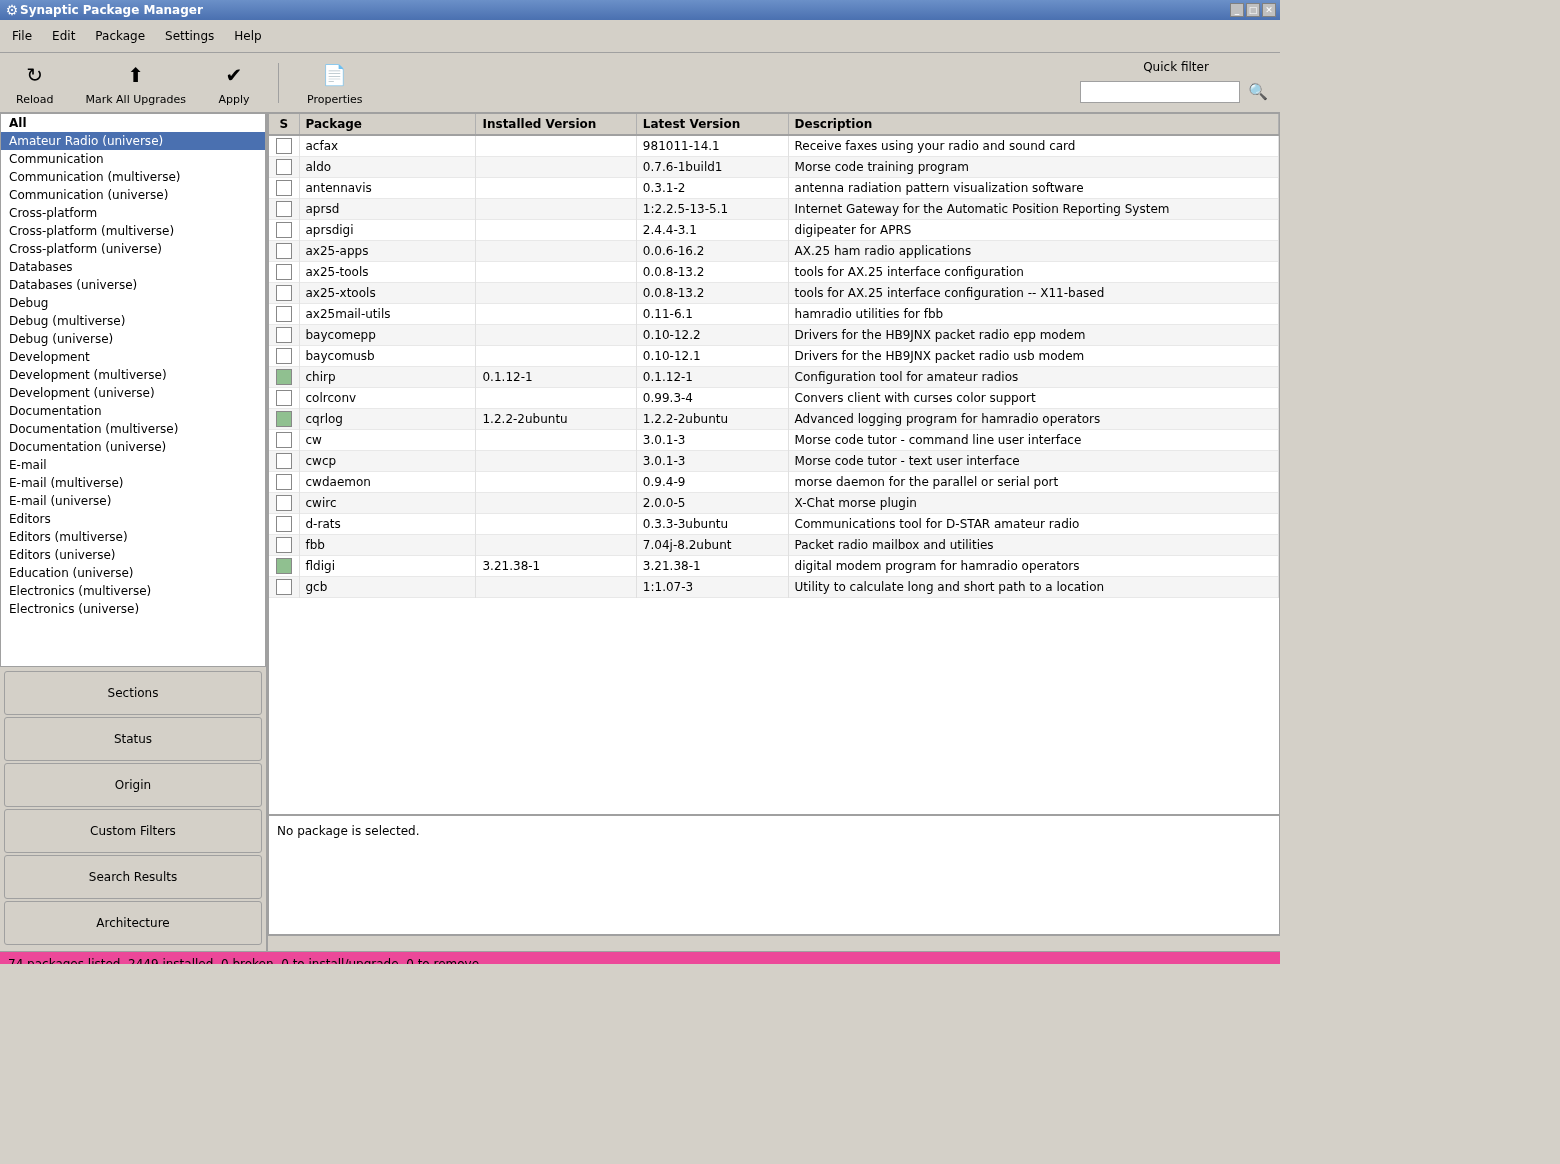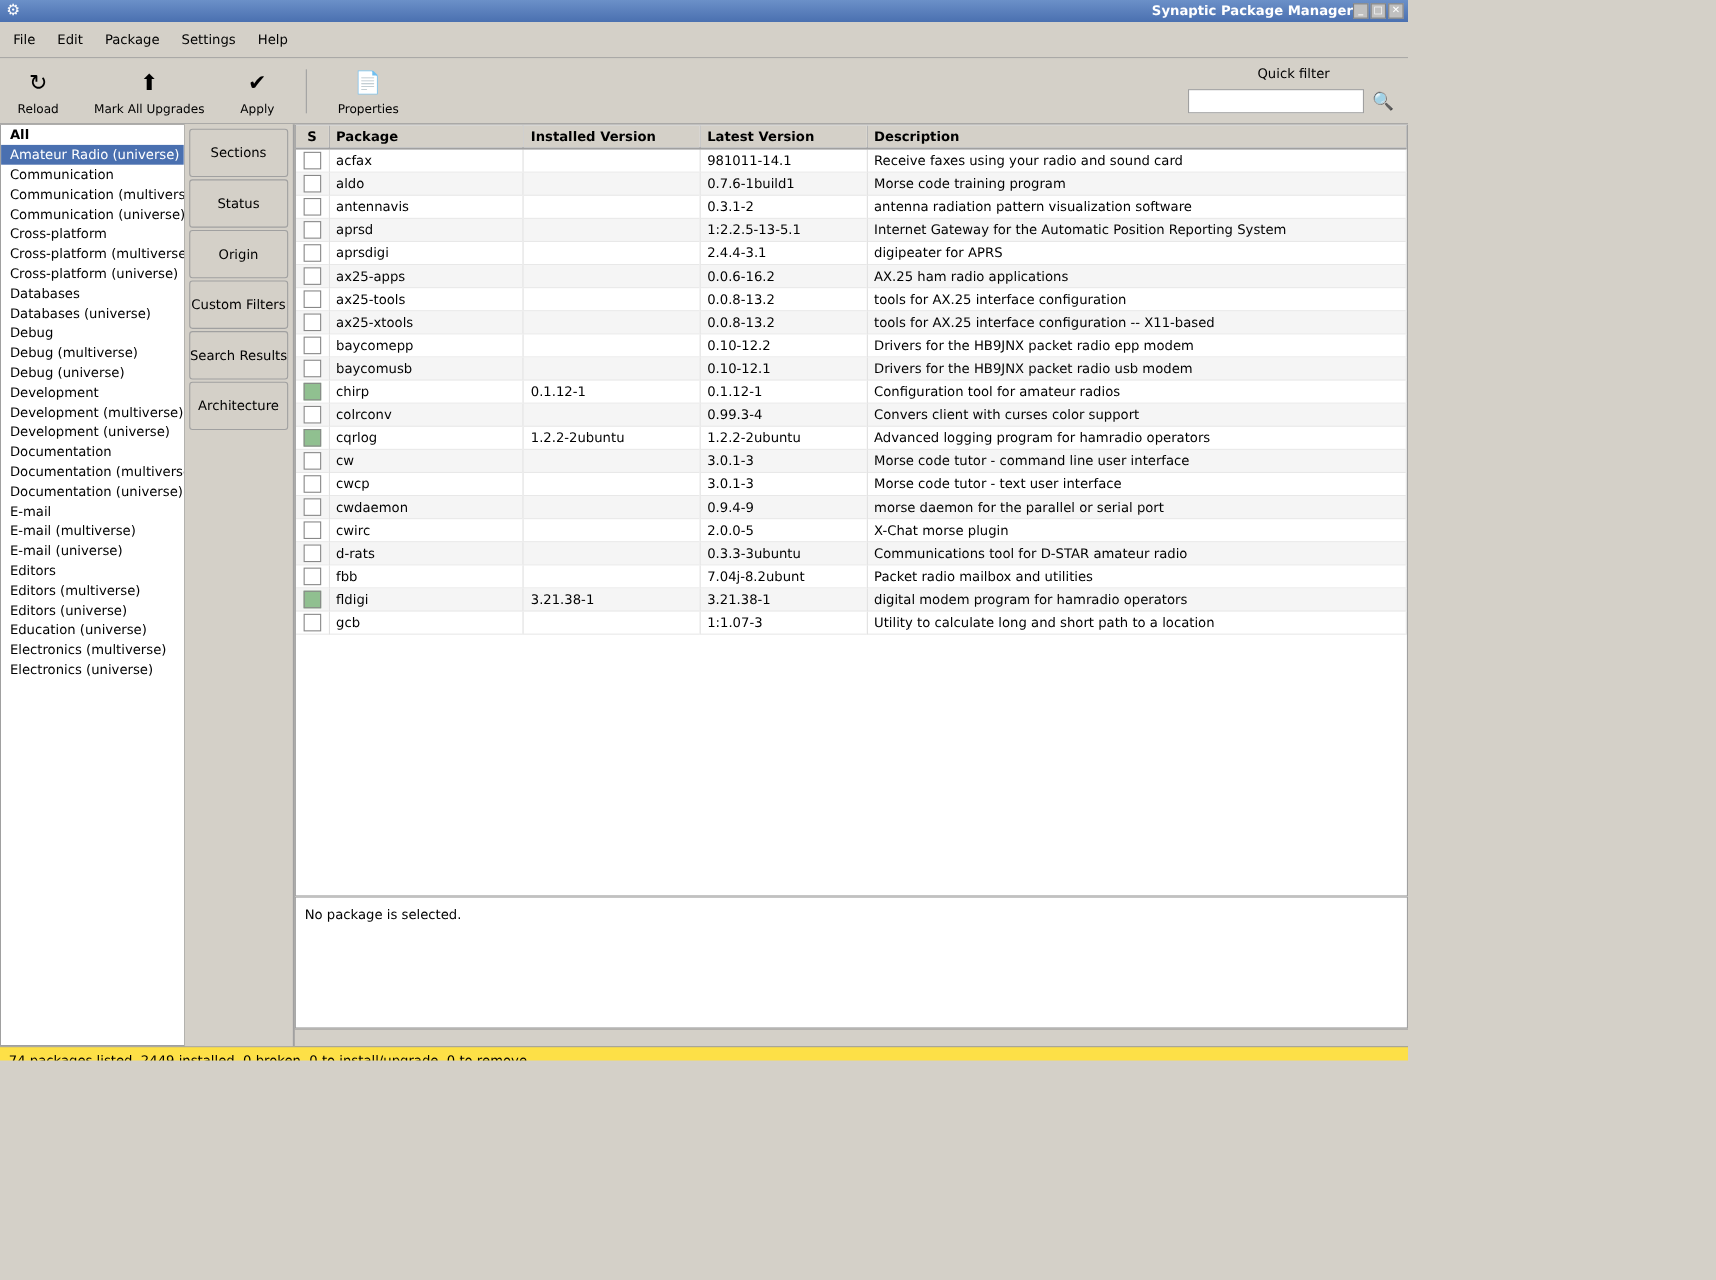--- a/index.html
+++ b/index.html
@@ -19,21 +19,21 @@
       text-align: center;
       font-size: 12px;
       font-weight: bold;
       padding: 2px 0;
       display: flex;
       align-items: center;
       justify-content: space-between;
       height: 20px;
       padding: 0 4px;
     }
-    #titlebar .title-text { flex: 1; text-align: right; }
+    #titlebar .title-text { flex: 1; text-align: left; }
     #titlebar .win-controls { display: flex; gap: 2px; }
     #titlebar .win-btn {
       width: 14px; height: 14px;
       background: #c0c0c0;
       border: 1px solid #808080;
       font-size: 9px;
       display: flex; align-items: center; justify-content: center;
       cursor: pointer;
     }
     
@@ -96,21 +96,21 @@
     
     #main {
       display: flex;
       height: calc(964px - 20px - 22px - 60px - 24px);
     }
     
     #sidebar {
       width: 268px;
       min-width: 268px;
       display: flex;
-      flex-direction: row;
+      flex-direction: column;
       border-right: 2px solid #a0a0a0;
       background: #d4d0c8;
     }
     #sidebar-list {
       flex: 1;
       overflow-y: auto;
       background: white;
       border: 1px solid #a0a0a0;
       margin: 0;
     }
@@ -213,21 +213,21 @@
     }
     
     #hscrollbar {
       height: 16px;
       background: #d4d0c8;
       border-top: 1px solid #a0a0a0;
     }
     
     #statusbar {
       height: 24px;
-      background: #fde047;
+      background: #ec4899;
       border-top: 1px solid #a0a0a0;
       display: flex;
       align-items: center;
       padding: 0 8px;
       font-size: 12px;
     }
     
     ::-webkit-scrollbar { width: 14px; height: 14px; }
     ::-webkit-scrollbar-track { background: #d4d0c8; }
     ::-webkit-scrollbar-thumb { background: #a0a0a0; border: 1px solid #808080; }
@@ -390,20 +390,27 @@
             </tr>
             <tr>
               <td class="td-status"><span class="pkg-checkbox"></span></td>
               <td class="td-package">ax25-xtools</td>
               <td class="td-installed"></td>
               <td class="td-latest">0.0.8-13.2</td>
               <td class="td-desc">tools for AX.25 interface configuration -- X11-based</td>
             </tr>
             <tr>
               <td class="td-status"><span class="pkg-checkbox"></span></td>
+              <td class="td-package">ax25mail-utils</td>
+              <td class="td-installed"></td>
+              <td class="td-latest">0.11-6.1</td>
+              <td class="td-desc">hamradio utilities for fbb</td>
+            </tr>
+            <tr>
+              <td class="td-status"><span class="pkg-checkbox"></span></td>
               <td class="td-package">baycomepp</td>
               <td class="td-installed"></td>
               <td class="td-latest">0.10-12.2</td>
               <td class="td-desc">Drivers for the HB9JNX packet radio epp modem</td>
             </tr>
             <tr>
               <td class="td-status"><span class="pkg-checkbox"></span></td>
               <td class="td-package">baycomusb</td>
               <td class="td-installed"></td>
               <td class="td-latest">0.10-12.1</td>

